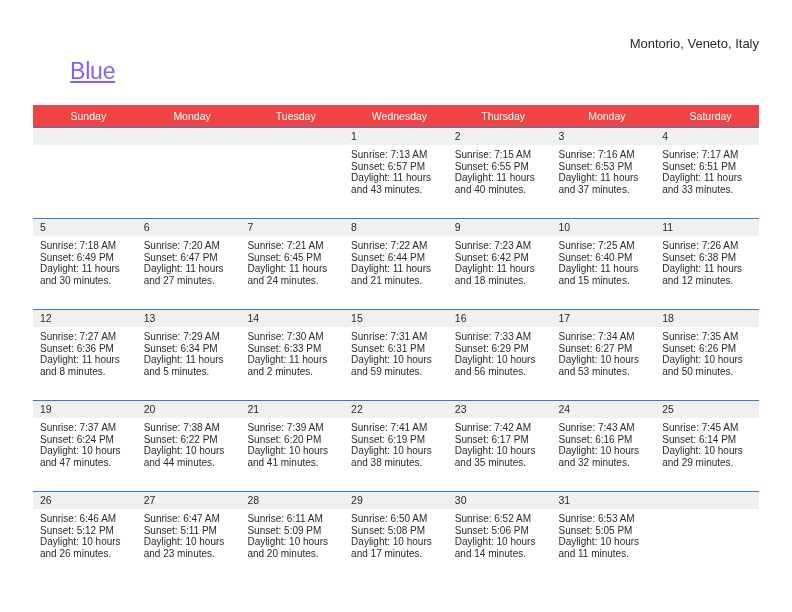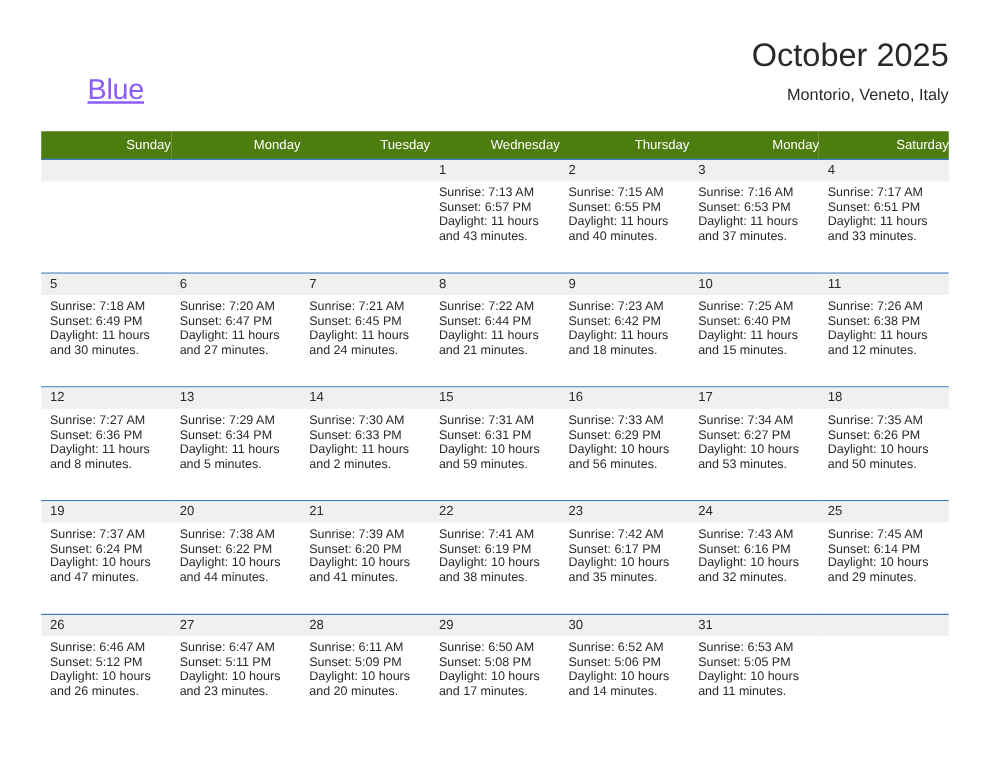--- a/index.html
+++ b/index.html
@@ -93,25 +93,25 @@
   
   .cal {
     position: absolute;
     left: 33px;
     top: 105px;
     width: 726px;
     border-collapse: collapse;
     table-layout: fixed;
   }
   .cal th {
-    background: #4d7c0f;
+    background: #ef4444;
     color: #ffffff;
     font-size: 10.5px;
     font-weight: normal;
-    text-align: right;
+    text-align: center;
     padding: 5px 0 5px 7px;
     height: 12px;
     line-height: 12px;
   }
   .cal td {
     vertical-align: top;
     padding: 0;
     width: 103.71px;
     border-top: 1px solid #3a7cbe;
   }
@@ -149,21 +149,20 @@
 
 <div class="page">
 
   <div class="header">
 
     <div class="brand">
       <span class="brand-blue">Blue</span>
     </div>
 
     <div class="title-block">
-      <h1 class="cal-title">October 2025</h1>
       <p class="cal-subtitle">Montorio, Veneto, Italy</p>
     </div>
 
   </div>
 
   <table class="cal">
     <thead>
       <tr id="weekday-head">
           <th>Sunday</th>
           <th>Monday</th>

